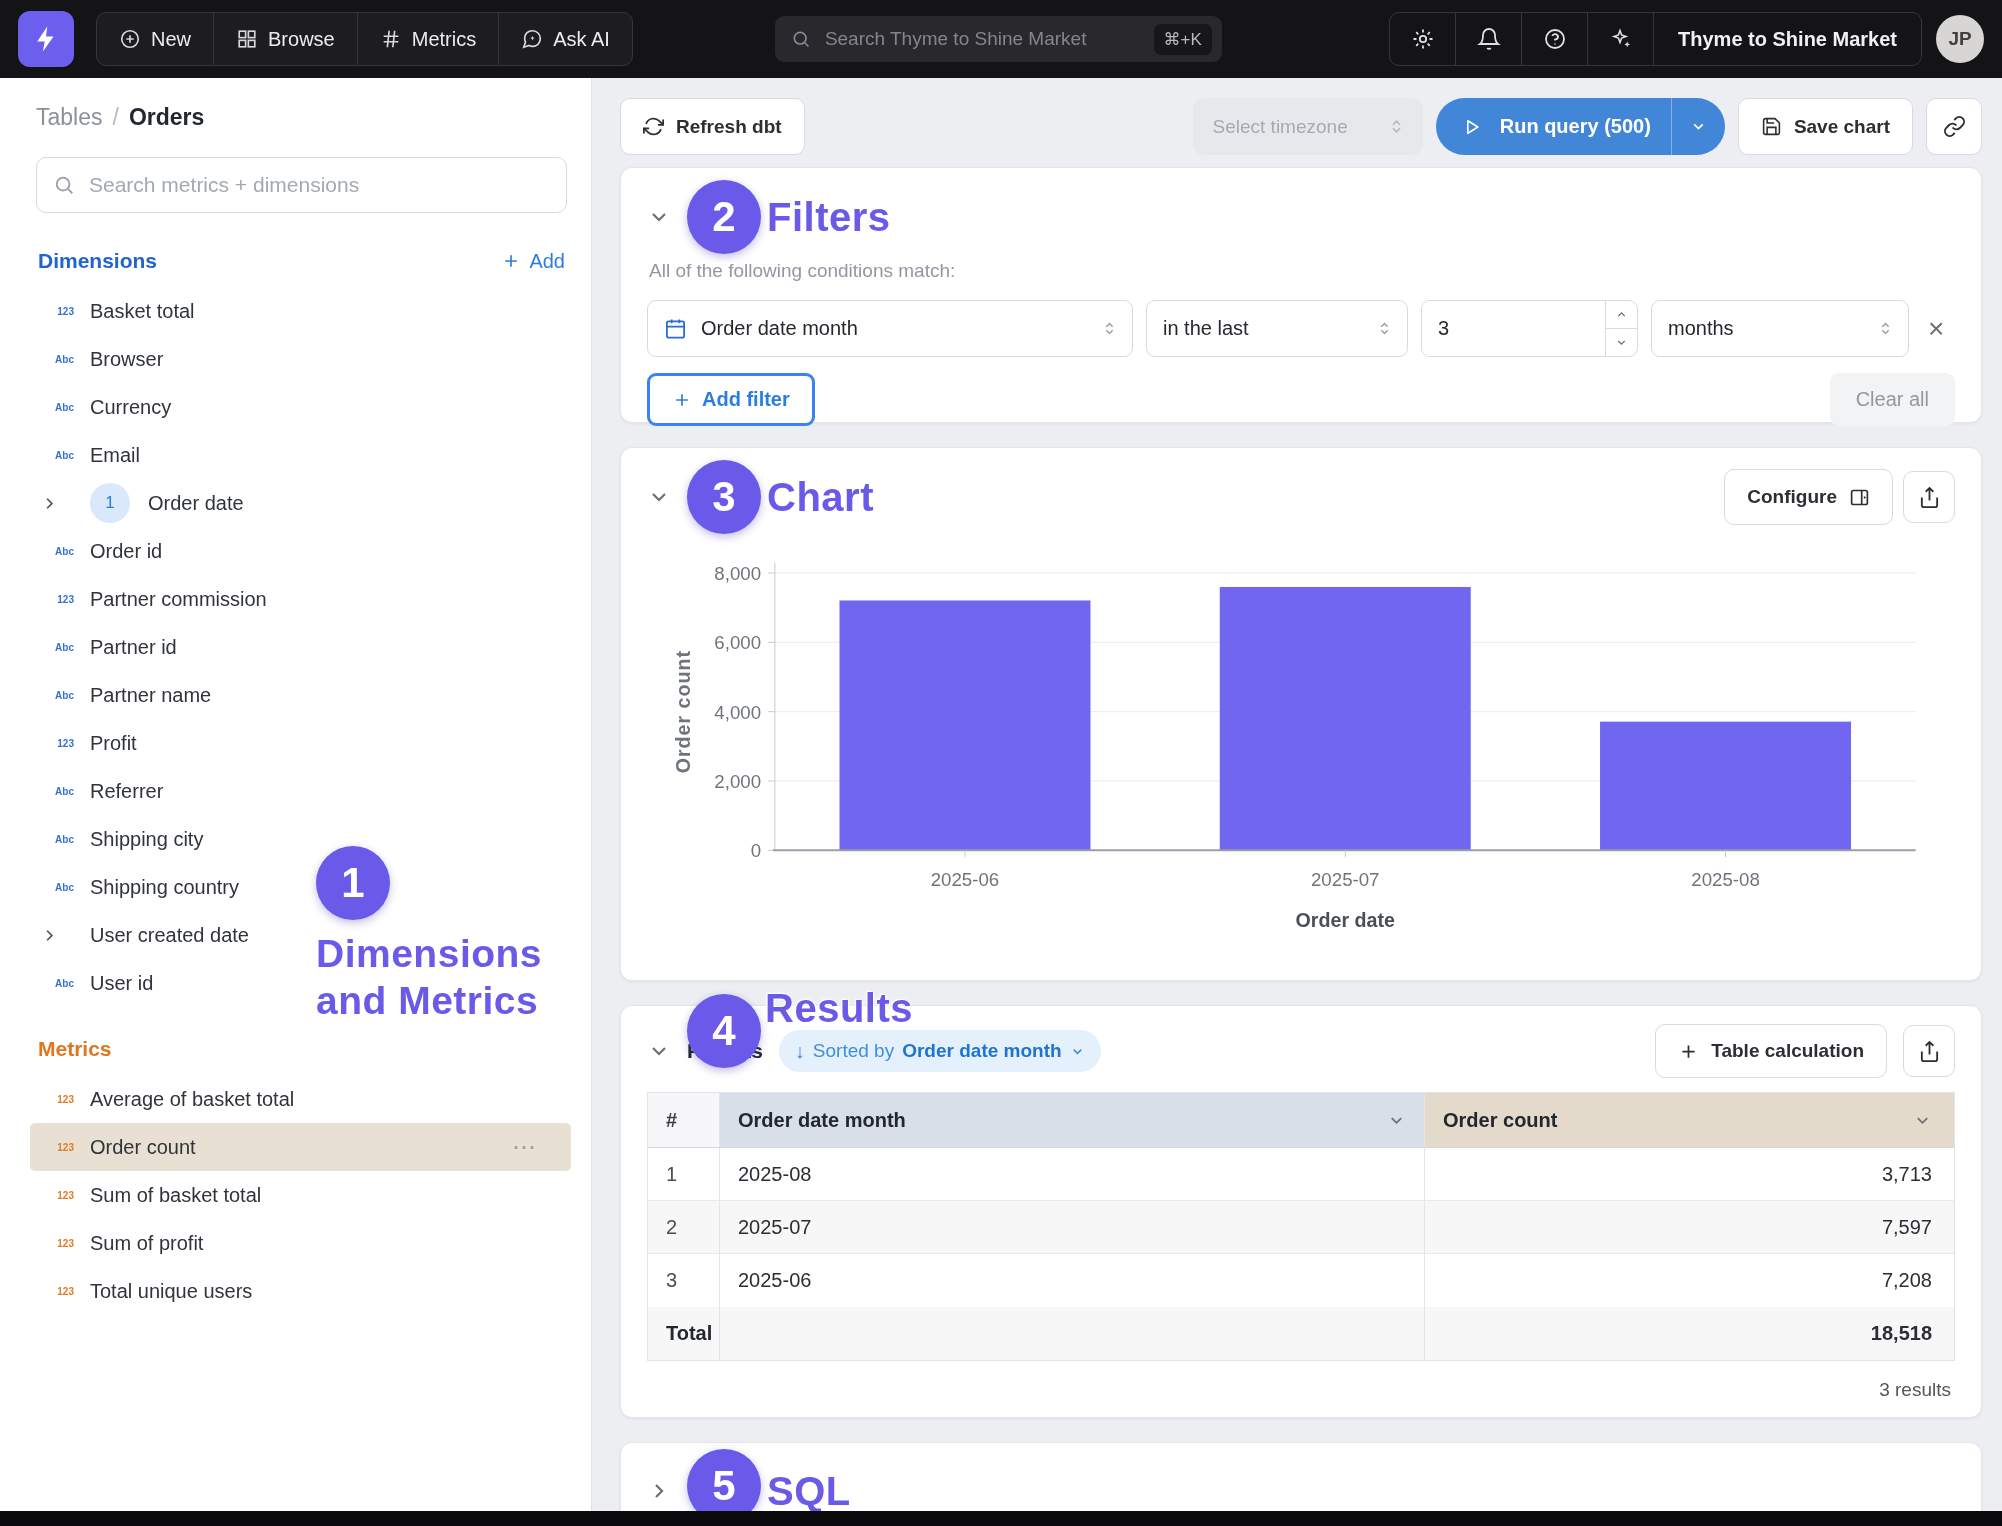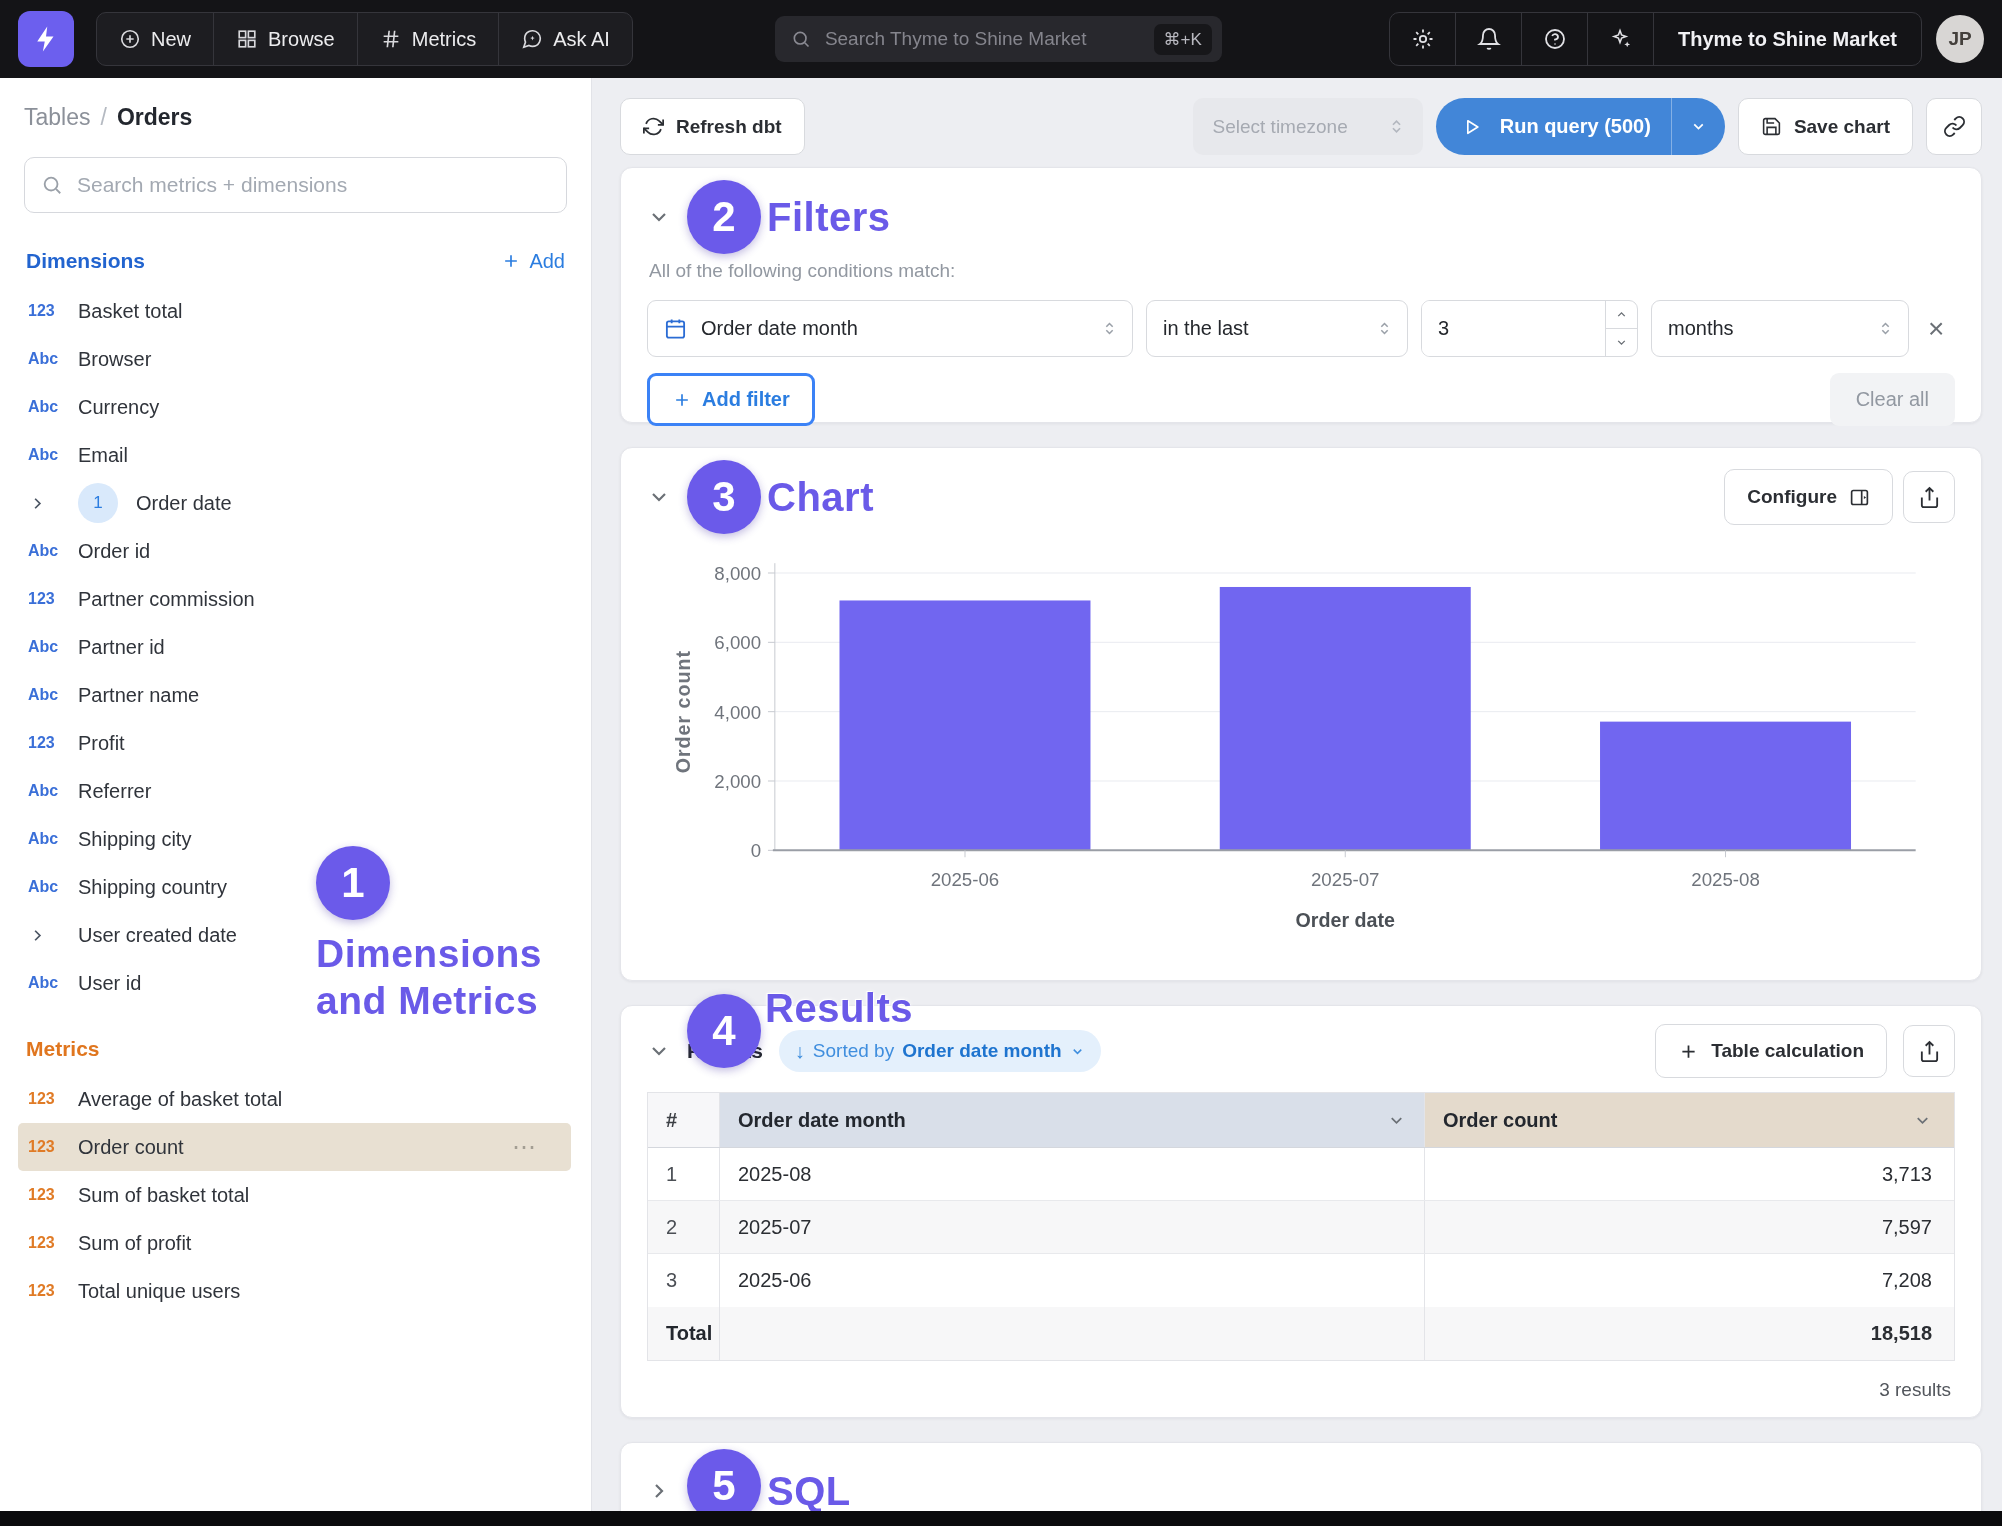--- a/index.html
+++ b/index.html
@@ -24,38 +24,38 @@
   .icon-group{display:flex;align-items:stretch;height:54px;border:1px solid #35353b;border-radius:10px;overflow:hidden;}
   .icon-cell{width:66px;display:flex;align-items:center;justify-content:center;border-right:1px solid #35353b;cursor:pointer;}
   .icon-cell svg{width:24px;height:24px;stroke:#e0e0e4;}
   .org-cell{display:flex;align-items:center;padding:0 24px;color:#f1f1f4;font-size:20px;font-weight:600;cursor:pointer;}
   .avatar{width:48px;height:48px;border-radius:50%;background:#d8d6d4;color:#44403c;font-weight:700;font-size:19px;display:flex;align-items:center;justify-content:center;cursor:pointer;}
 
   
   .body-row{display:flex;height:1448px;}
 
   
-  .sidebar{position:relative;width:592px;background:#ffffff;border-right:1px solid #e2e3e8;padding:26px 0 0 0;flex:0 0 auto;}
+  .sidebar{position:relative;width:592px;background:#ffffff;border-right:1px solid #e2e3e8;padding:26px 0 0 12px;flex:0 0 auto;}
   .crumbs{display:flex;align-items:center;gap:10px;padding:0 24px;font-size:23px;margin-bottom:26px;}
   .crumb-root{color:#8b9099;cursor:pointer;}
   .crumb-sep{color:#b5bac2;}
   .crumb-cur{color:#23272e;font-weight:700;}
   .side-search{margin:0 24px 36px 24px;height:56px;border:1px solid #d6d8dd;border-radius:10px;display:flex;align-items:center;gap:12px;padding:0 16px;background:#fff;}
   .side-search svg{width:22px;height:22px;stroke:#9aa0a8;}
   .side-search input{flex:1;border:none;outline:none;font-size:21px;color:#30343b;font-family:inherit;}
   .side-search input::placeholder{color:#a3a9b2;}
   .side-sec-head{display:flex;align-items:center;justify-content:space-between;padding:0 26px;margin:18px 0 14px 0;}
   .sec-title{font-size:21px;font-weight:700;}
   .sec-title.dims{color:#2264cf;}
   .sec-title.mets{color:#e0761f;}
   .add-link{display:flex;align-items:center;gap:8px;color:#2b7de0;font-size:20px;cursor:pointer;}
   .add-link svg{width:20px;height:20px;stroke:#2b7de0;}
   .side-item{height:48px;display:flex;align-items:center;gap:16px;padding:0 22px 0 28px;cursor:pointer;margin:0 18px 0 0;}
   .side-item.hl{background:#e8e0d2;border-radius:5px;margin:0 20px 0 18px;padding-left:10px;}
-  .type-icon{font-size:16px;font-weight:700;width:34px;flex:0 0 auto;letter-spacing:0;}
+  .type-icon{font-size:10px;font-weight:700;width:34px;flex:0 0 auto;letter-spacing:0;text-align:right;}
   .type-icon.dim{color:#3a6fd8;}
   .type-icon.met{color:#e07b26;}
   .grp-chevron{width:34px;flex:0 0 auto;display:flex;align-items:center;}
   .grp-chevron svg{width:19px;height:19px;stroke:#4b5563;}
   .dim-badge{width:40px;height:40px;border-radius:50%;background:#d9e9fb;color:#2b7de0;font-size:17px;display:flex;align-items:center;justify-content:center;flex:0 0 auto;margin-right:2px;}
   .side-label{font-size:20px;color:#30343b;white-space:nowrap;}
   .item-dots{margin-left:auto;color:#a39e93;font-size:24px;letter-spacing:3px;padding-right:10px;}
 
   
   .main{flex:1;padding:20px 20px 0 28px;display:flex;flex-direction:column;}

